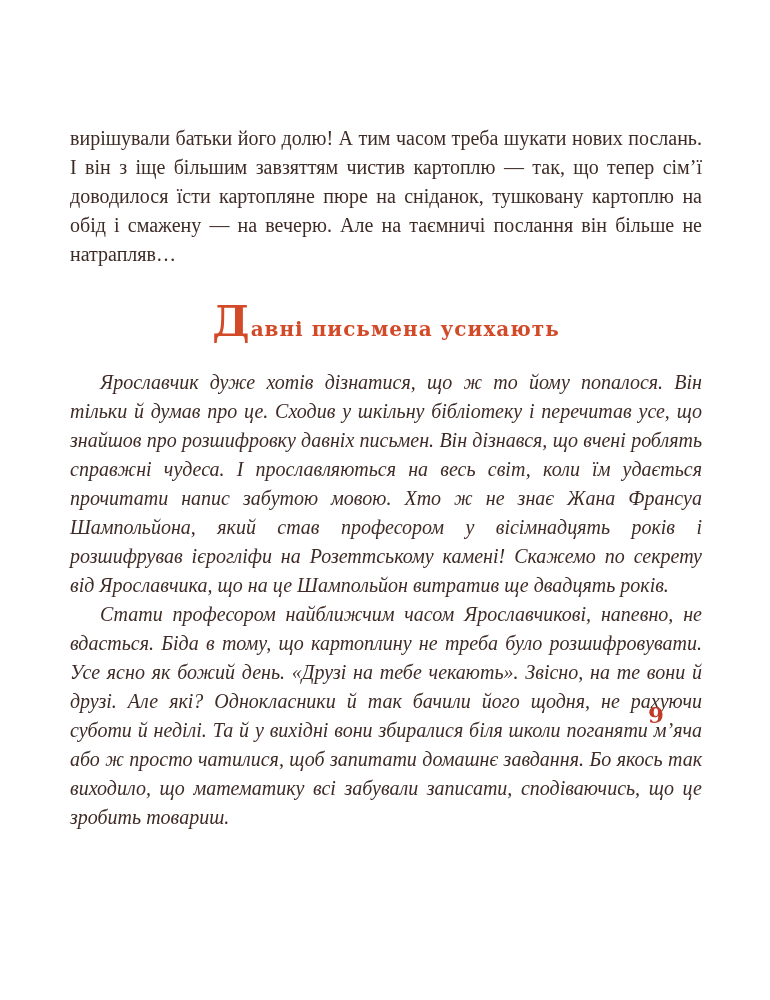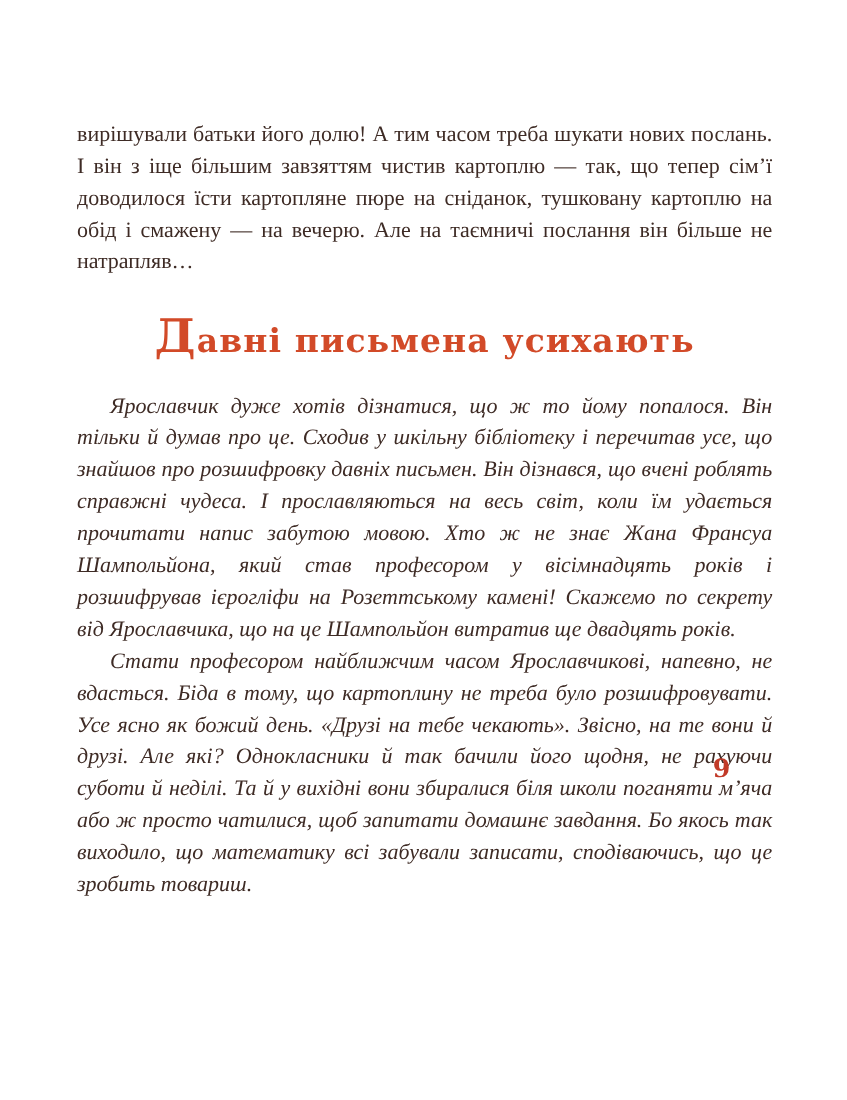--- a/index.html
+++ b/index.html
@@ -13,41 +13,42 @@
       font-family: "Liberation Serif", serif;
       overflow: hidden;
     }
     .page {
       position: relative;
       width: 770px;
       height: 780px;
       box-sizing: border-box;
       padding: 108px 68px 12px 70px;
       background: var(--background, #ffffff);
+      margin-top: 16px;
     }
     .para {
       margin: 0;
       font-size: 20px;
       line-height: 29px;
       text-align: justify;
       color: var(--text, #3e2b25);
       hyphens: auto;
       -webkit-hyphens: auto;
     }
     .para.indent {
       text-indent: 30px;
       font-style: italic;
     }
     .chapter-heading {
       margin: 38px 0 27px 0;
       text-align: center;
       font-family: "DejaVu Serif", serif;
       font-weight: 700;
       font-style: normal;
-      font-size: 30px;
+      font-size: 20px;
       letter-spacing: 1px;
       color: var(--heading, #d24a28);
     }
     .chapter-heading::first-letter {
       font-size: 42px;
       line-height: 30px;
     }
     .page-number {
       position: absolute;
       right: 106px;

